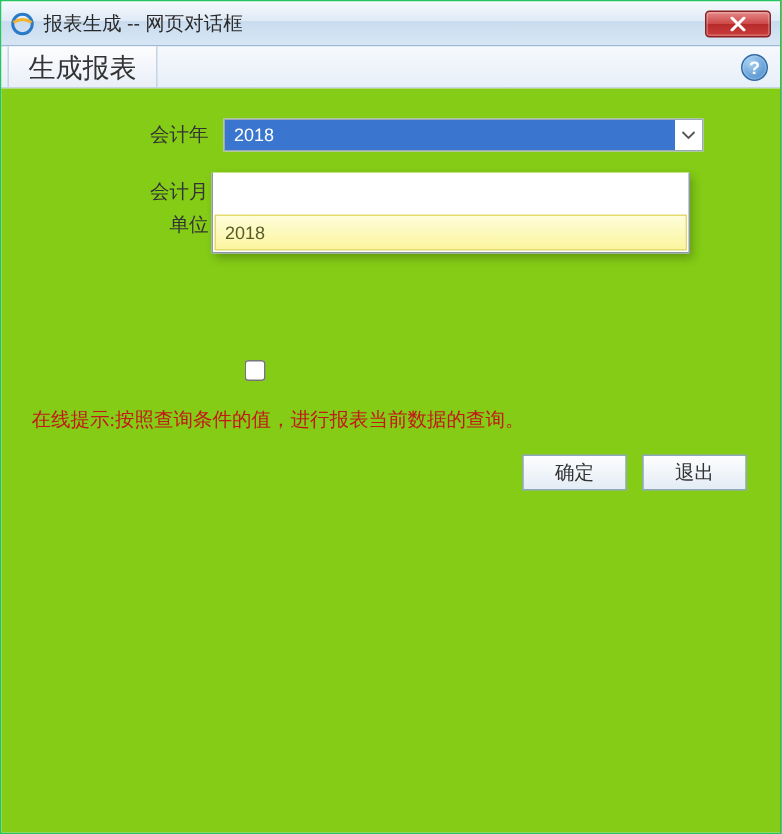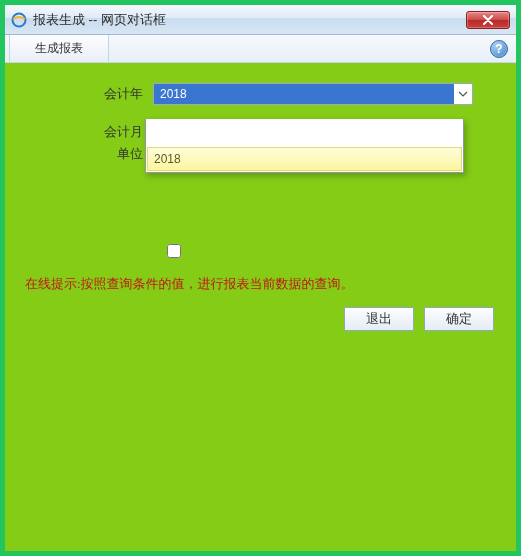--- a/index.html
+++ b/index.html
@@ -9,21 +9,21 @@
     font-size: 12px;
     background: #666;
     width: 521px;
     height: 556px;
     overflow: hidden;
   }
   .window {
     width: 521px;
     height: 556px;
     background: #fff;
-    border: 5px solid #22c55e;
+    border: 1px solid #22c55e;
     display: flex;
     flex-direction: column;
   }
   
   .titlebar {
     height: 30px;
     background: linear-gradient(to bottom, #f5f9fd 0%, #dfeaf6 45%, #c9dcef 46%, #d7e6f4 100%);
     display: flex;
     align-items: center;
     padding: 0 6px 0 6px;
@@ -62,21 +62,21 @@
   }
   .tool-btn {
     width: 100px;
     display: flex;
     align-items: center;
     justify-content: center;
     border-right: 1px solid #c6d4e4;
     background: linear-gradient(to bottom, #fdfdfe, #e9eff8);
     cursor: pointer;
     color: #333;
-    font-size: 12px;
+    font-size: 18px;
   }
   .tool-btn:first-child { border-left: 1px solid #c6d4e4; margin-left:4px;}
   .help-icon {
     position: absolute;
     right: 8px; top: 5px;
     width: 18px; height: 18px;
     border-radius: 50%;
     background: radial-gradient(circle at 35% 30%, #a9d2f3, #3a7fc5);
     color: #fff;
     display: flex; align-items: center; justify-content: center;
@@ -250,18 +250,18 @@
       <div class="option">2018</div>
     </div>
 
     <div class="check-row">
       <input type="checkbox" style="">
     </div>
 
     <div class="tip">在线提示:按照查询条件的值，进行报表当前数据的查询。</div>
 
     <div class="btn-row">
+      <div class="btn">确定</div>
       <div class="btn">退出</div>
-      <div class="btn">确定</div>
     </div>
 
   </div>
 </div>
 
 </body></html>

